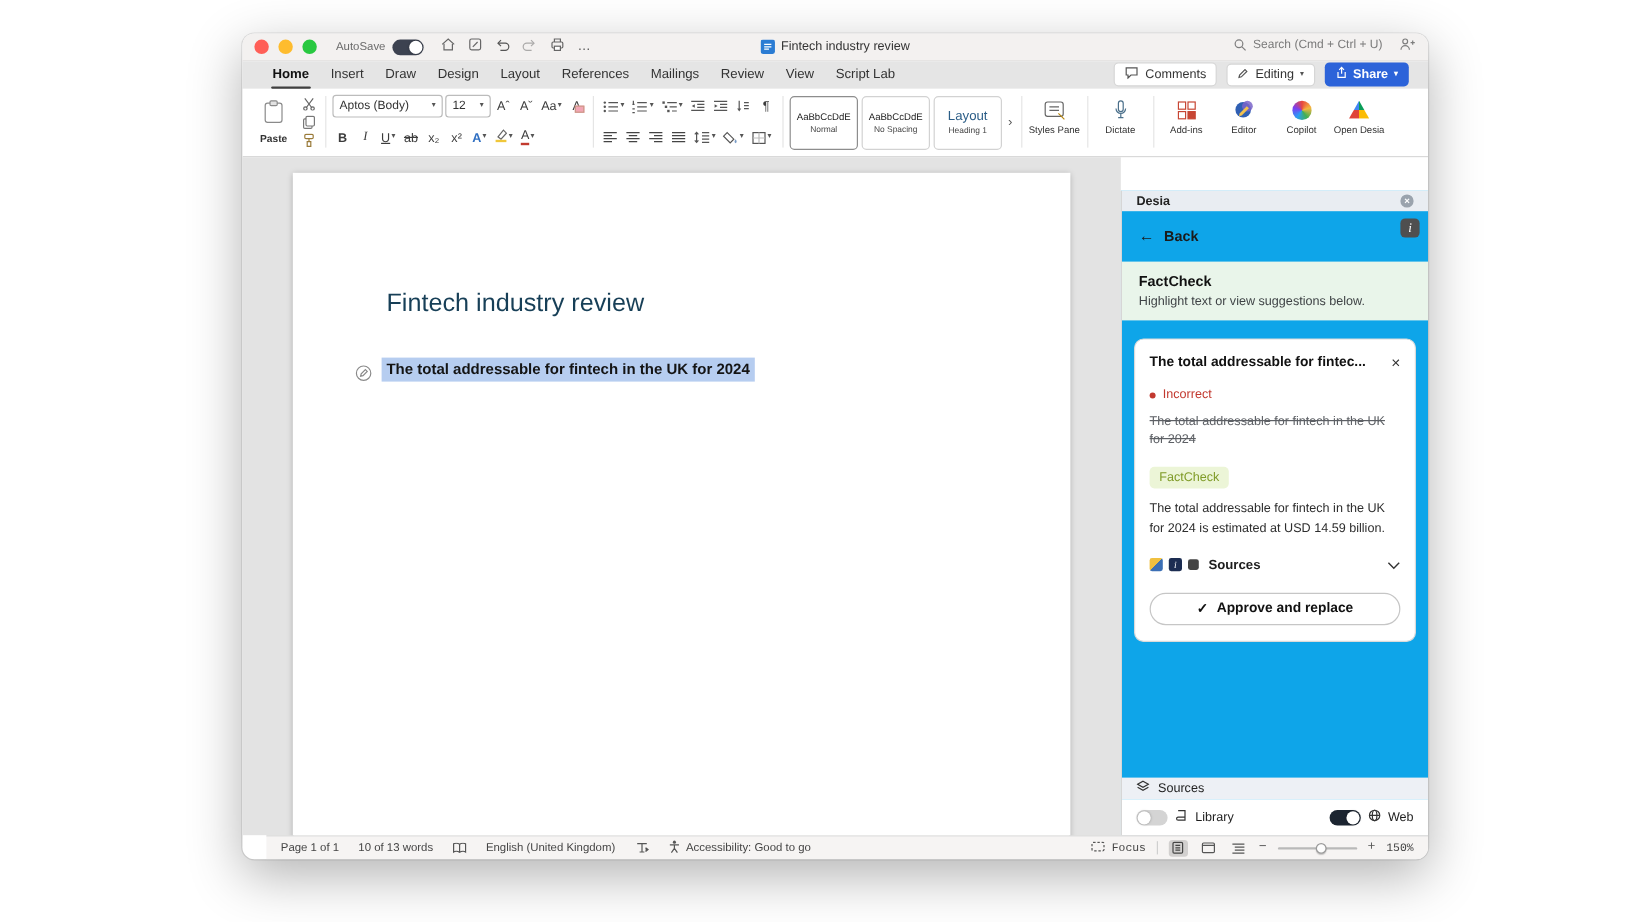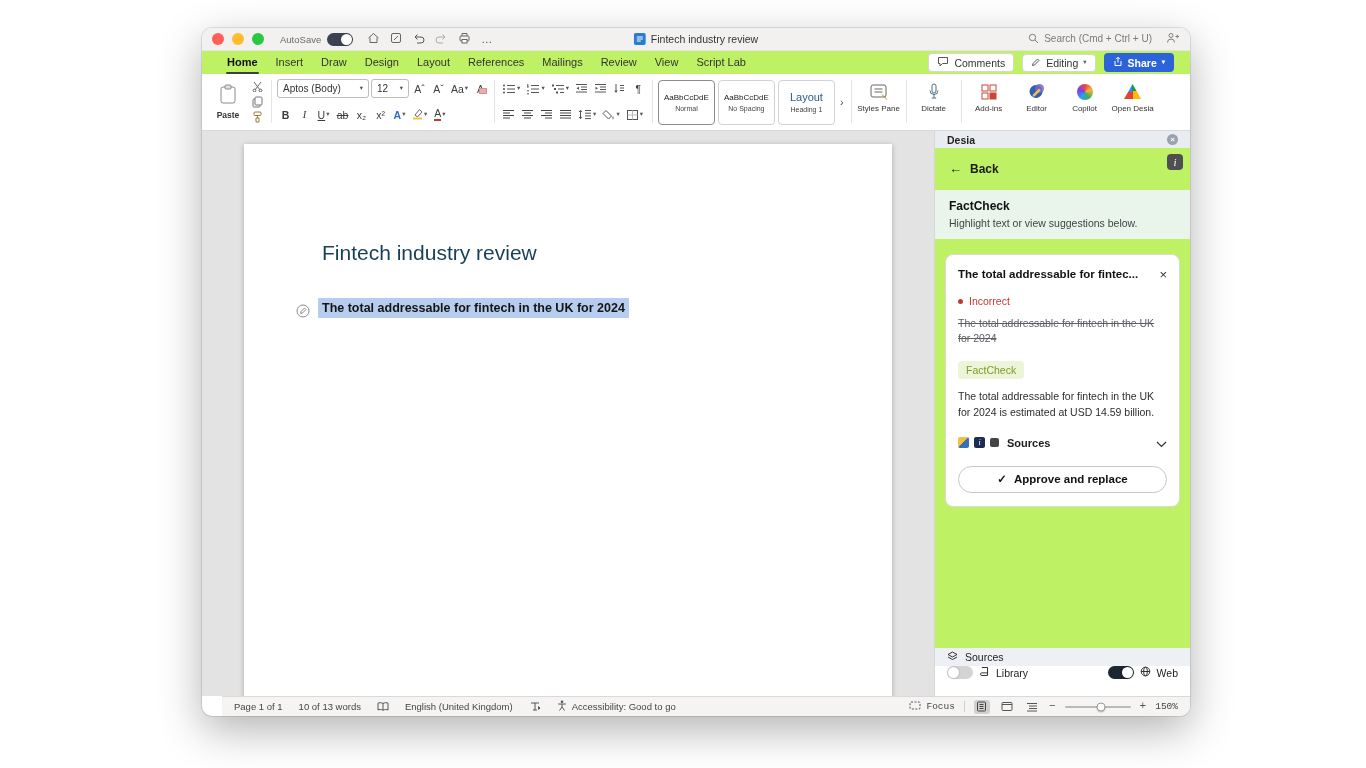--- a/index.html
+++ b/index.html
@@ -22,21 +22,21 @@
   .toggle.dark{background:#1c2531}
   .tb-icons { display:flex; align-items:center; gap:10px; margin-left:14px; }
   .tb-icons .dim { opacity:.45; }
   .more-glyph { font-size:11px; color:#555; line-height:1; }
   .title-center { position:absolute; left:50%; transform:translateX(-50%); display:flex; align-items:center; gap:5px; font-size:10.5px; color:#333; }
   .docicon { width:12px; height:12px; }
   .title-right { margin-left:auto; display:flex; align-items:center; gap:14px; }
   .search-box { display:flex; gap:5px; font-size:10px; color:#7a7a7a; }
 
   
-  .tabrow { flex:0 0 23px; background:#bef264; display:flex; align-items:flex-end; padding:0 16px; }
+  .tabrow { flex:0 0 23px; background:#e5e5e5; display:flex; align-items:flex-end; padding:0 16px; }
   .tab { font-size:11px; color:#333; padding:4px 9px 6px; position:relative; white-space:nowrap; }
   .tab.active { font-weight:700; color:#111; }
   .tab.active::after { content:""; position:absolute; left:8px; right:8px; bottom:0; height:2px; background:#3f3f3f; border-radius:2px; }
   .tabrow-right { margin-left:auto; display:flex; align-items:center; gap:8px; padding-bottom:2px; }
   .pillbtn { display:flex; align-items:center; gap:5px; font-size:10.5px; color:#333; border:1px solid #d6d6d6; border-radius:4px; padding:2px 8px; background:#fff; }
   .sharebtn { display:flex; align-items:center; gap:5px; font-size:10.5px; color:#fff; background:#2c63d9; border-radius:4px; padding:3px 9px; font-weight:600; }
   .caret { font-size:6.5px; color:#555; line-height:1; }
   .sharebtn .caret { color:#fff; }
 
   
@@ -75,21 +75,21 @@
   
   .main { flex:1; display:flex; min-height:0; }
   .canvas { flex:1; background:#e3e3e3; position:relative; overflow:hidden; }
   .page { position:absolute; left:42px; top:13px; width:648px; bottom:-8px; background:#fff; box-shadow:0 1px 5px rgba(0,0,0,.25); }
   .doc-title { position:absolute; left:78px; top:97px; font-size:21px; color:#173f57; }
   .doc-para { position:absolute; left:74px; top:157px; font-size:12.5px; font-weight:600; color:#141414; }
   .selection { background:#b6cdf0; padding:3px 4px; }
   .margin-anno { position:absolute; left:52px; top:160px; }
 
   
-  .sidebar { flex:0 0 256px; background:#bef264; border-left:1px solid #d6d6d6; display:flex; flex-direction:column; min-height:0; }
+  .sidebar { flex:0 0 256px; background:#0ea5e9; border-left:1px solid #d6d6d6; display:flex; flex-direction:column; min-height:0;margin-top:28px; }
   .sb-header { flex:0 0 17px; background:#e9edf2; display:flex; align-items:center; padding:0 12px; font-size:10.5px; font-weight:700; color:#222; }
   .sb-close { margin-left:auto; width:11px; height:11px; border-radius:50%; background:#9aa3ad; color:#fff; font-size:8px; display:flex; align-items:center; justify-content:center; line-height:1; }
   .sb-scroll { flex:1; position:relative; overflow:hidden; display:flex; flex-direction:column; }
   .back-row { display:flex; align-items:center; gap:8px; padding:13px 14px 8px; font-size:12px; font-weight:700; color:#1b1b1b; }
   .back-arrow { font-size:13px; font-weight:400; }
   .info-btn { position:absolute; top:6px; right:7px; width:16px; height:16px; background:#4f4f4f; border-radius:4px; color:#fff; font-family:"Liberation Serif",serif; font-style:italic; font-size:11px; display:flex; align-items:center; justify-content:center; }
   .fc-banner { background:#e9f5ea; padding:9px 14px 10px; margin-top:6px; }
   .fc-title { font-size:12px; font-weight:700; color:#111; margin-bottom:4px; }
   .fc-sub { font-size:10.5px; color:#3f4346; }
   .card { margin:15px 10px 0; border:1px solid #dadada; border-radius:8px; padding:13px 12px; background:#fff; }
@@ -104,21 +104,21 @@
   .src-row { display:flex; align-items:center; gap:5px; margin-top:14px; }
   .fav { width:11px; height:11px; border-radius:2px; }
   .fav1 { background:linear-gradient(135deg,#f0c040 0 50%, #3b6fb5 50% 100%); }
   .fav2 { background:#1c2d52; color:#fff; font-size:8px; display:flex; align-items:center; justify-content:center; font-family:"Liberation Serif",serif; font-style:italic; }
   .fav3 { background:#444; width:9px; height:9px; }
   .src-label { font-size:11px; font-weight:700; color:#1d1d1d; margin-left:3px; }
   .src-caret { margin-left:auto; }
   .approve { margin-top:14px; height:27px; border:1px solid #c6c6c6; border-radius:14px; display:flex; align-items:center; justify-content:center; gap:7px; font-size:11.5px; font-weight:700; color:#111; background:#fff; }
   .sb-spacer { flex:1; }
   .sources-strip { flex:0 0 18px; background:#edf0f5; display:flex; align-items:center; gap:7px; padding:0 12px; font-size:10.5px; color:#222; }
-  .sb-footer { flex:0 0 30px; display:flex; align-items:flex-start; padding:0 12px; gap:21px; background:#fff; }
+  .sb-footer { flex:0 0 30px; display:flex; align-items:center; padding:0 12px; gap:21px; background:#fff; }
   .foot-item { display:flex; align-items:center; gap:6px; font-size:10.5px; color:#1d1d1d; }
   .foot-right { margin-left:auto; }
 
   
   .statusbar { flex:0 0 20px; background:#f6f4f3; border-top:1px solid #d9d9d9; display:flex; align-items:center; padding:0 12px; font-size:9.5px; color:#454545;margin-left:20px; }
   .st-item { display:flex; align-items:center; gap:5px; margin-right:16px; white-space:nowrap; }
   .st-right { margin-left:auto; display:flex; align-items:center; gap:9px;font-family:Liberation Mono, monospace; }
   .st-sep { width:1px; height:11px; background:#cfcfcf; }
   .viewbtn { width:16px; height:14px; display:flex; align-items:center; justify-content:center; border-radius:3px; }
   .viewbtn.active { background:#d2d0cf; }

